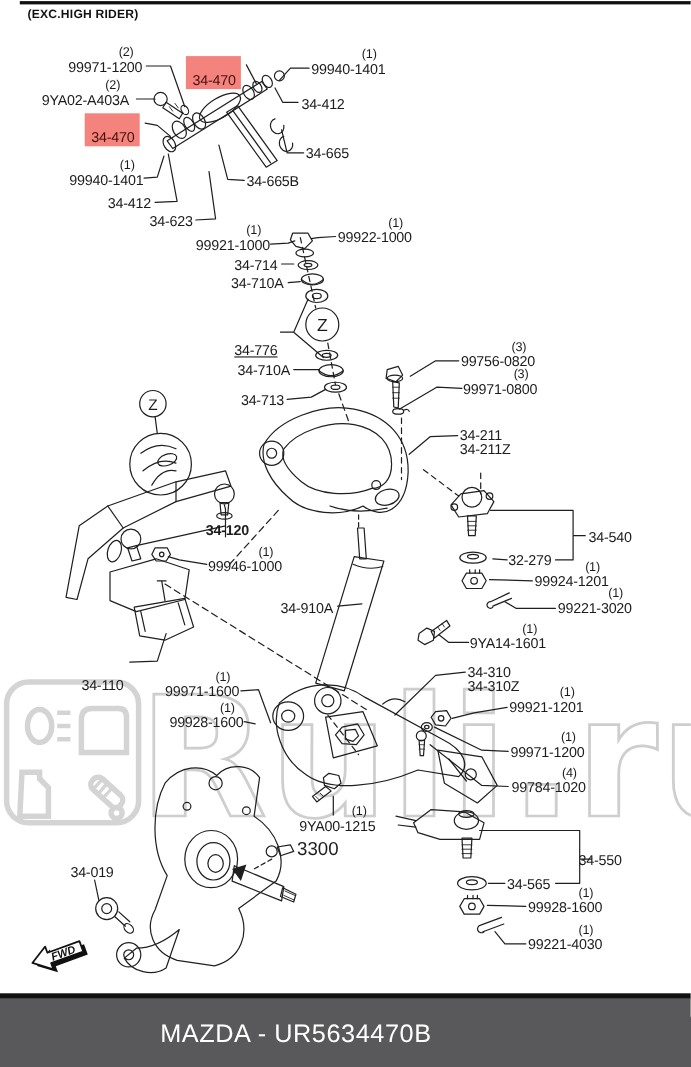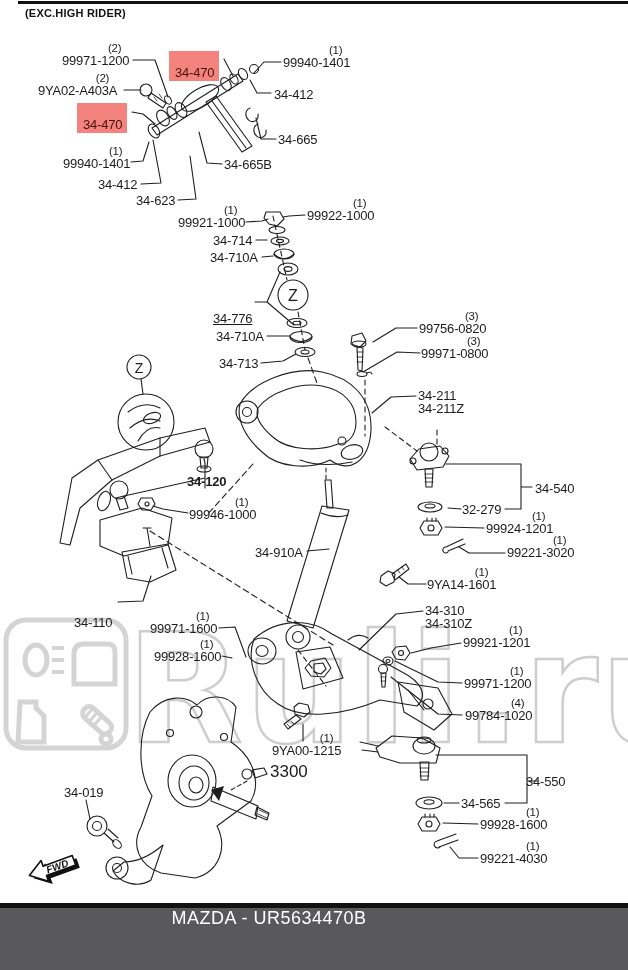--- a/index.html
+++ b/index.html
@@ -8,22 +8,22 @@
   .art{position:absolute;left:0;top:0;z-index:1}
   .title{position:absolute;left:25px;top:7px;font-size:11px;font-weight:bold;
          letter-spacing:.2px;color:#111;z-index:3;white-space:nowrap}
   .labels{position:absolute;left:0;top:0;width:628px;height:970px;z-index:3;pointer-events:none}
   .label{position:absolute;white-space:nowrap;font-size:13px;line-height:13px;
          color:#1c1c1c;letter-spacing:-.2px;pointer-events:auto}
   .label .qty{font-size:11.5px;line-height:10px;text-align:right;padding-right:8px;margin-bottom:1px}
   .label.hl{background:var(--hl-bg,#f4837d);color:var(--hl-fg,#47120e);padding:15px 5px 2px 6px}
   .label.big .pt{font-size:17px;line-height:17px;letter-spacing:0}
   .footer{position:absolute;left:0;top:908px;width:628px;height:62px;
-          background:var(--footer-bg,#59595b);color:#fff;display:flex;
-          justify-content:center;gap:32px;font-size:18px;letter-spacing:.5px;z-index:4;
+          background:var(--footer-bg,#59595b);color:#fff;display:flex;align-items:center;
+          justify-content:center;gap:32px;font-size:23px;letter-spacing:.5px;z-index:4;
           box-sizing:border-box;padding-right:90px}
   .footer-rule{position:absolute;left:0;top:903px;width:628px;height:5px;background:#111;z-index:4}
   .top-rule{position:absolute;left:18px;top:1px;width:610px;height:3px;background:#111;z-index:3}
 </style>
 </head>
 <body>
 
 <div class="top-rule"></div>
 <div class="title">(EXC.HIGH RIDER)</div>
 

